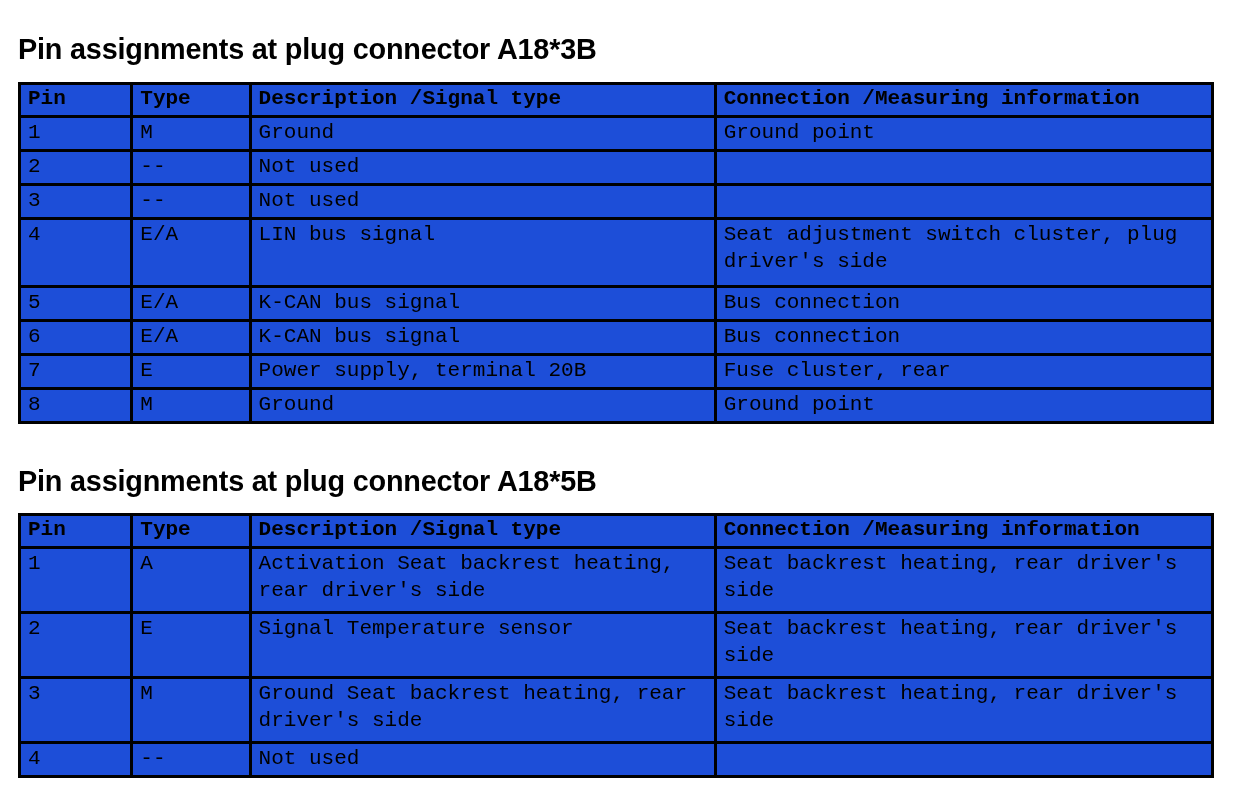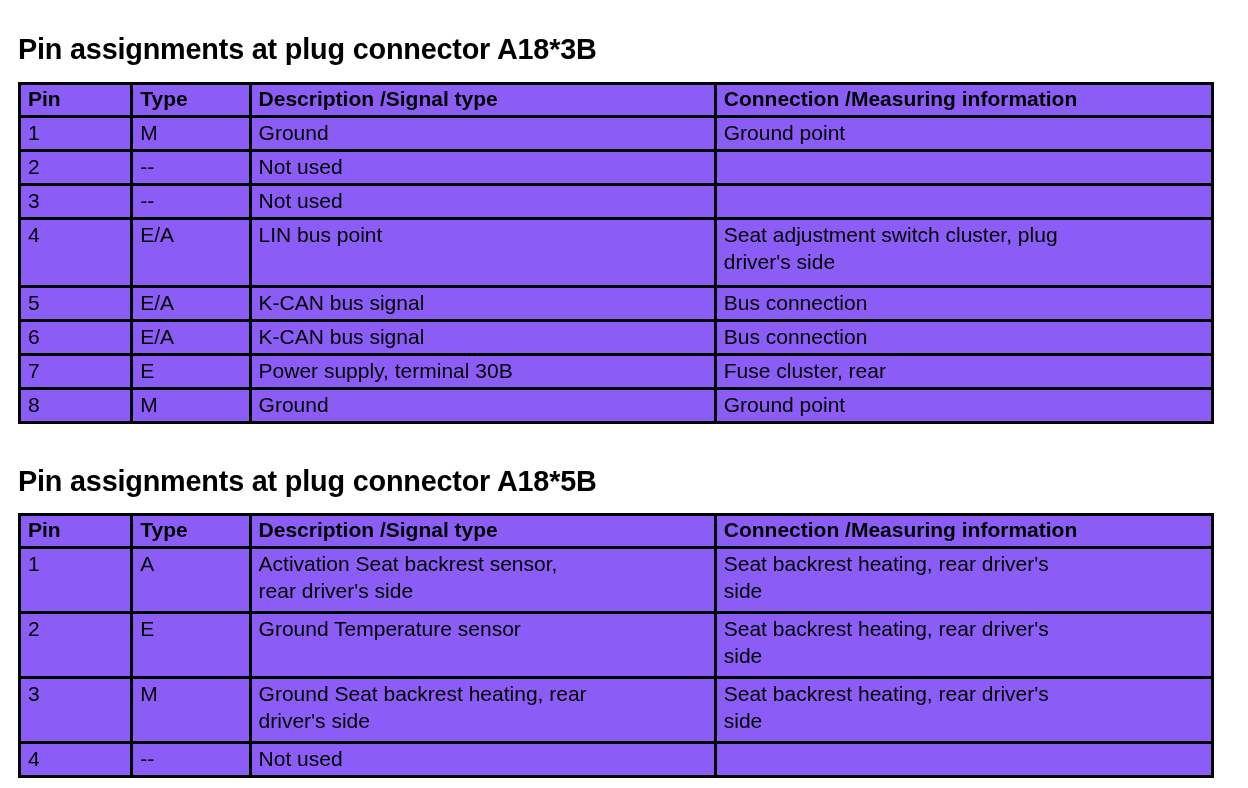--- a/index.html
+++ b/index.html
@@ -37,22 +37,23 @@
   #title-1 { top: 12px; }
   #title-2 { top: 444px; }
 
   
   .pin-table {
     position: absolute;
     left: 18px;
     width: 1196px;
     border-collapse: collapse;
     table-layout: fixed;
-    background: #8b5cf6;
+    background: #1d4ed8;
     border: 3px solid #000;
+    font-family: Liberation Mono, monospace;
   }
   #table-1 { top: 82px; }
   #table-2 { top: 513px; }
 
   .pin-table col.c-pin   { width: 112px; }
   .pin-table col.c-type  { width: 118px; }
   .pin-table col.c-desc  { width: 464px; }
   .pin-table col.c-conn  { width: 496px; }
 
   .pin-table th,
@@ -151,21 +152,21 @@
           </td>
       </tr>
       <tr class="r-tall">
         <td>
             <span class="cell-text">4</span>
           </td>
         <td>
             <span class="cell-text">E/A</span>
           </td>
         <td>
-            <span class="cell-text">LIN bus point</span>
+            <span class="cell-text">LIN bus signal</span>
           </td>
         <td>
             <span class="cell-text">Seat adjustment switch cluster, plug
 driver's side</span>
           </td>
       </tr>
       <tr class="r-short">
         <td>
             <span class="cell-text">5</span>
           </td>
@@ -194,21 +195,21 @@
           </td>
       </tr>
       <tr class="r-short">
         <td>
             <span class="cell-text">7</span>
           </td>
         <td>
             <span class="cell-text">E</span>
           </td>
         <td>
-            <span class="cell-text">Power supply, terminal 30B</span>
+            <span class="cell-text">Power supply, terminal 20B</span>
           </td>
         <td>
             <span class="cell-text">Fuse cluster, rear</span>
           </td>
       </tr>
       <tr class="r-short">
         <td>
             <span class="cell-text">8</span>
           </td>
         <td>
@@ -243,37 +244,37 @@
     </thead>
     <tbody>
       <tr class="r-tall">
         <td>
             <span class="cell-text">1</span>
           </td>
         <td>
             <span class="cell-text">A</span>
           </td>
         <td>
-            <span class="cell-text">Activation Seat backrest sensor,
+            <span class="cell-text">Activation Seat backrest heating,
 rear driver's side</span>
           </td>
         <td>
             <span class="cell-text">Seat backrest heating, rear driver's
 side</span>
           </td>
       </tr>
       <tr class="r-tall">
         <td>
             <span class="cell-text">2</span>
           </td>
         <td>
             <span class="cell-text">E</span>
           </td>
         <td>
-            <span class="cell-text">Ground Temperature sensor</span>
+            <span class="cell-text">Signal Temperature sensor</span>
           </td>
         <td>
             <span class="cell-text">Seat backrest heating, rear driver's
 side</span>
           </td>
       </tr>
       <tr class="r-tall">
         <td>
             <span class="cell-text">3</span>
           </td>

